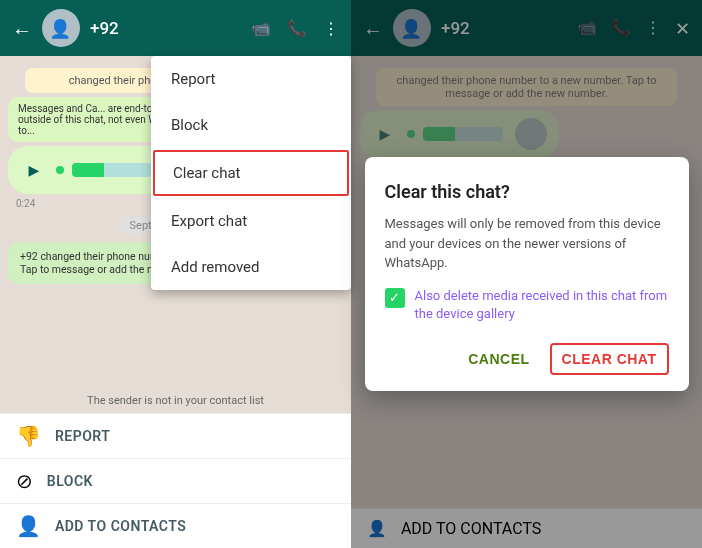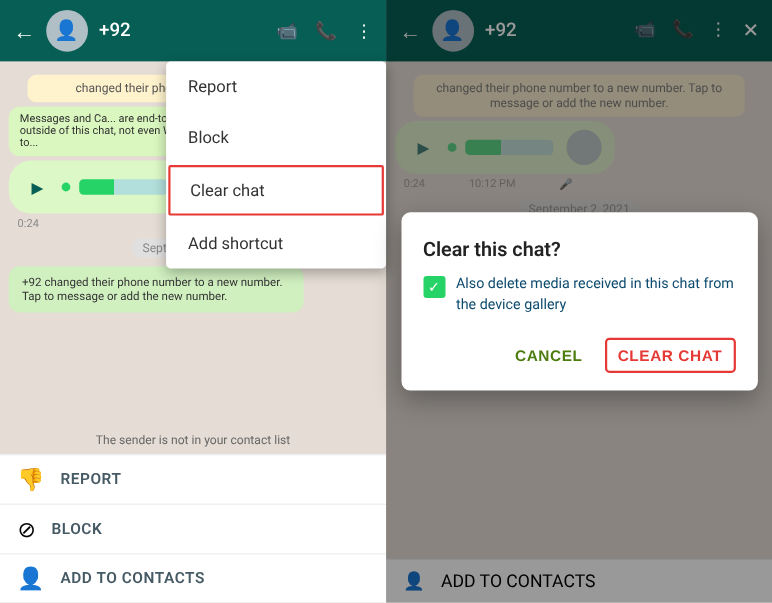--- a/index.html
+++ b/index.html
@@ -294,21 +294,21 @@
       align-items: center;
       justify-content: center;
       color: white;
       font-size: 13px;
       flex-shrink: 0;
       margin-top: 1px;
     }
 
     .checkbox-label {
       font-size: 13px;
-      color: #0c4a6e;
+      color: #8b5cf6;
       line-height: 1.4;
     }
 
     .dialog-buttons {
       display: flex;
       justify-content: flex-end;
       gap: 16px;
     }
 
     .btn-cancel {
@@ -409,21 +409,22 @@
   </div>
   <div class="action-row">
     <span class="action-icon">👤</span>
     <span class="action-label add">ADD TO CONTACTS</span>
   </div>
 
   <div class="dropdown-menu">
     <div class="dropdown-item">Report</div>
     <div class="dropdown-item">Block</div>
     <div class="dropdown-item highlighted">Clear chat</div>
-    <div class="dropdown-item">Add shortcut</div>
+    <div class="dropdown-item">Export chat</div>
+    <div class="dropdown-item">Add removed</div>
   </div>
 </div>
 
 <div class="right-panel">
 
   <div class="right-header">
     <span class="back-arrow">←</span>
     <div class="header-avatar">👤</div>
     <span class="header-name">+92</span>
     <div class="header-right-icons">
@@ -446,20 +447,21 @@
       <span>0:24</span>
       <span>10:12 PM</span>
       <span>🎤</span>
     </div>
     <div class="date-divider">September 2, 2021</div>
   </div>
 
   <div class="dialog-overlay">
     <div class="dialog-box">
       <div class="dialog-title">Clear this chat?</div>
+      <div class="dialog-message">Messages will only be removed from this device and your devices on the newer versions of WhatsApp.</div>
       <div class="dialog-checkbox-row">
         <div class="checkbox-box">✓</div>
         <span class="checkbox-label">Also delete media received in this chat from the device gallery</span>
       </div>
       <div class="dialog-buttons">
         <button class="btn-cancel">CANCEL</button>
         <button class="btn-clear-chat">CLEAR CHAT</button>
       </div>
     </div>
   </div>

